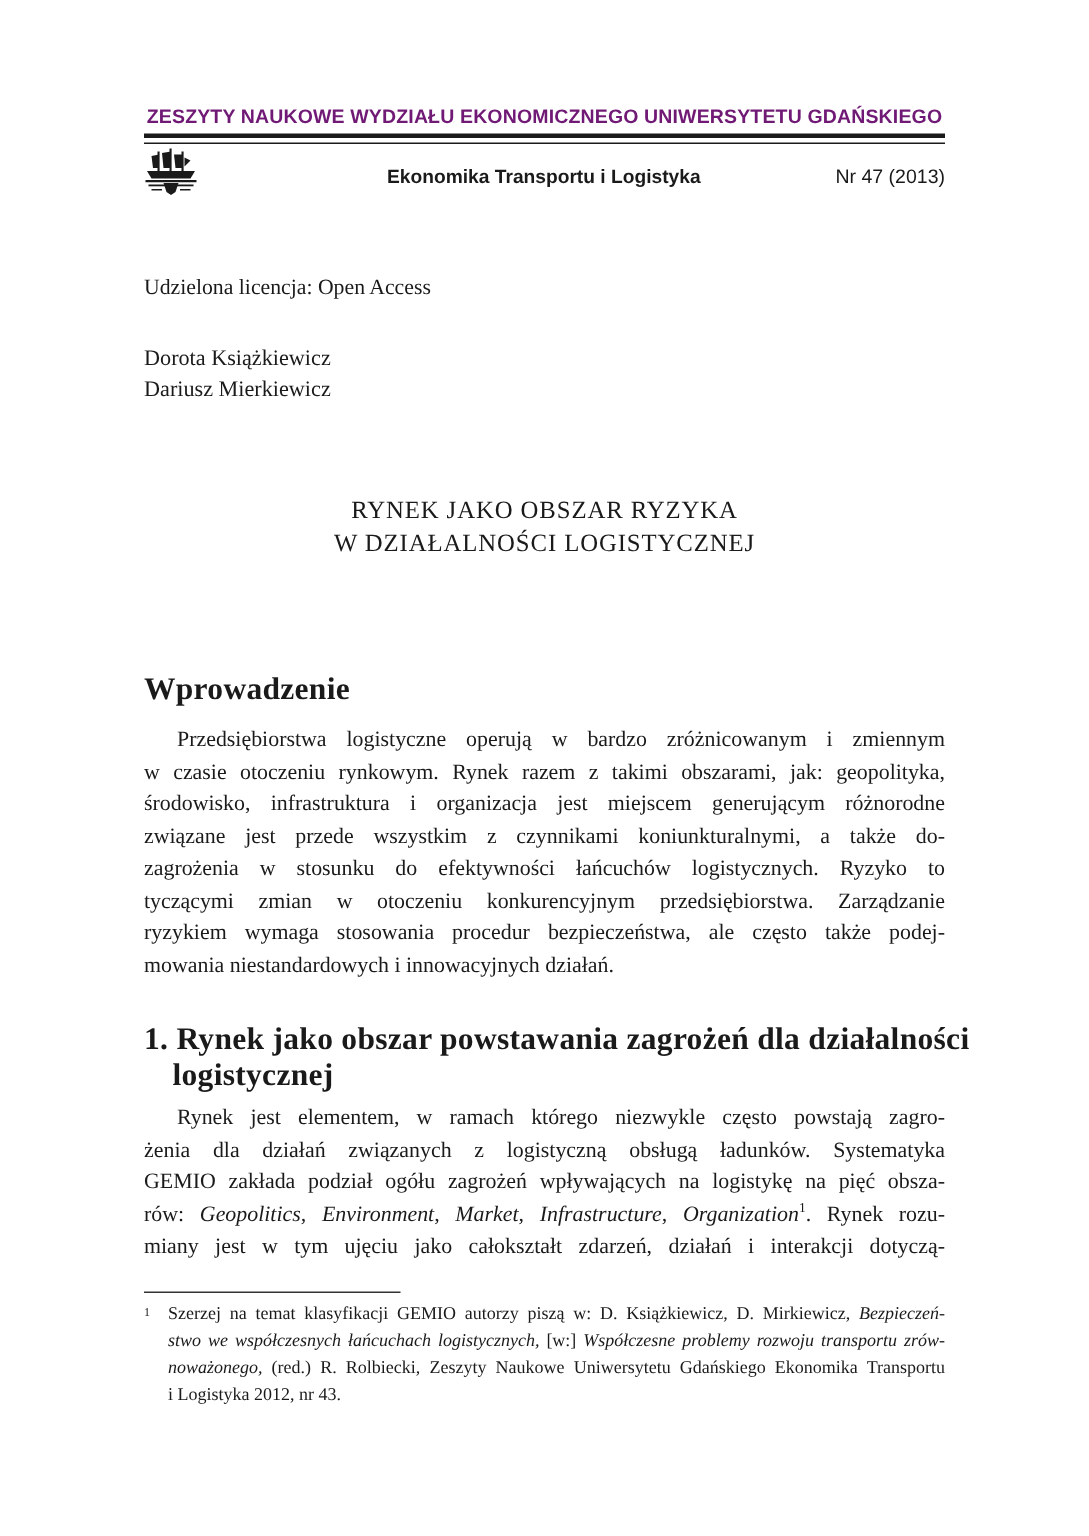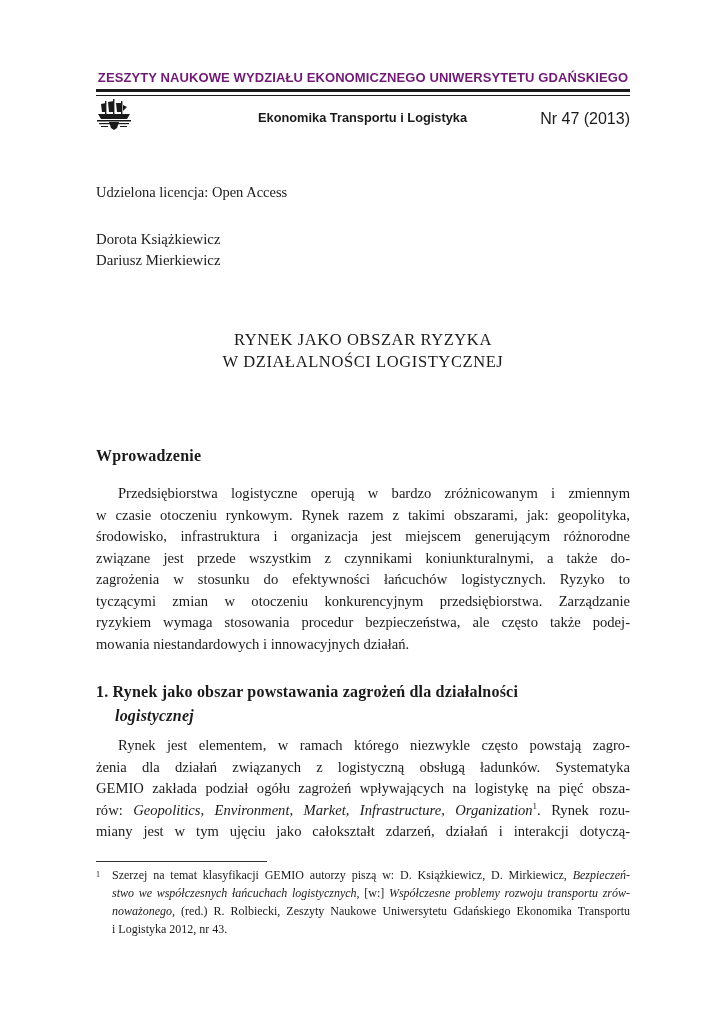--- a/index.html
+++ b/index.html
@@ -16,43 +16,43 @@
     .rule-thin { position: absolute; left: 96px; top: 95px; width: 534px; height: 1px; background: #1a1a1a; }
 
     .logo { position: absolute; left: 94px; top: 98px; width: 40px; height: 36px; }
 
     .journal-name {
       position: absolute; left: 258px; top: 110px;
       font-family: "Liberation Sans", sans-serif; font-weight: bold; font-size: 12.8px; white-space: nowrap;
     }
     .issue-number {
       position: absolute; right: 96px; top: 110px;
-      font-family: "Liberation Sans", sans-serif; font-size: 16px; white-space: nowrap;
+      font-family: "Liberation Sans", sans-serif; font-size: 13px; white-space: nowrap;
     }
 
     .serif { font-family: "Liberation Serif", "DejaVu Serif", serif; }
 
     .license {
       position: absolute; left: 96px; top: 184px; font-size: 14.5px; white-space: nowrap;
     }
     .authors { position: absolute; left: 96px; top: 229px; font-size: 14.8px; font-weight: normal; line-height: 21px; }
     .authors div { white-space: nowrap; }
 
     .article-title {
       position: absolute; left: 96px; top: 329px; width: 534px; text-align: center;
       font-size: 16.5px; line-height: 22px; letter-spacing: 0.6px;
     }
     .article-title div { white-space: nowrap; }
 
     .section-heading {
-      position: absolute; left: 96px; font-weight: bold; font-size: 16px; letter-spacing: 0.2px;
+      position: absolute; left: 96px; font-weight: bold; font-size: 21px; letter-spacing: 0.2px;
     }
     .h-intro { top: 447px; }
     .h-sec1 { top: 680px; line-height: 24px; }
-    .h-sec1 .line2 { padding-left: 19px; font-style: italic; }
+    .h-sec1 .line2 { padding-left: 19px; }
 
     .paragraph {
       position: absolute; left: 96px; width: 534px; font-size: 14.6px; line-height: 21.5px;
     }
     .paragraph .ln { display: block; text-align: justify; text-align-last: justify; white-space: nowrap; height: 21.5px; overflow: visible; }
     .paragraph .ln.last { text-align-last: left; font-family: Liberation Serif, serif; }
     .paragraph .ln.indent { padding-left: 22px; }
     .p-intro { top: 483px; }
     .p-sec1 { top: 735px; }
 

